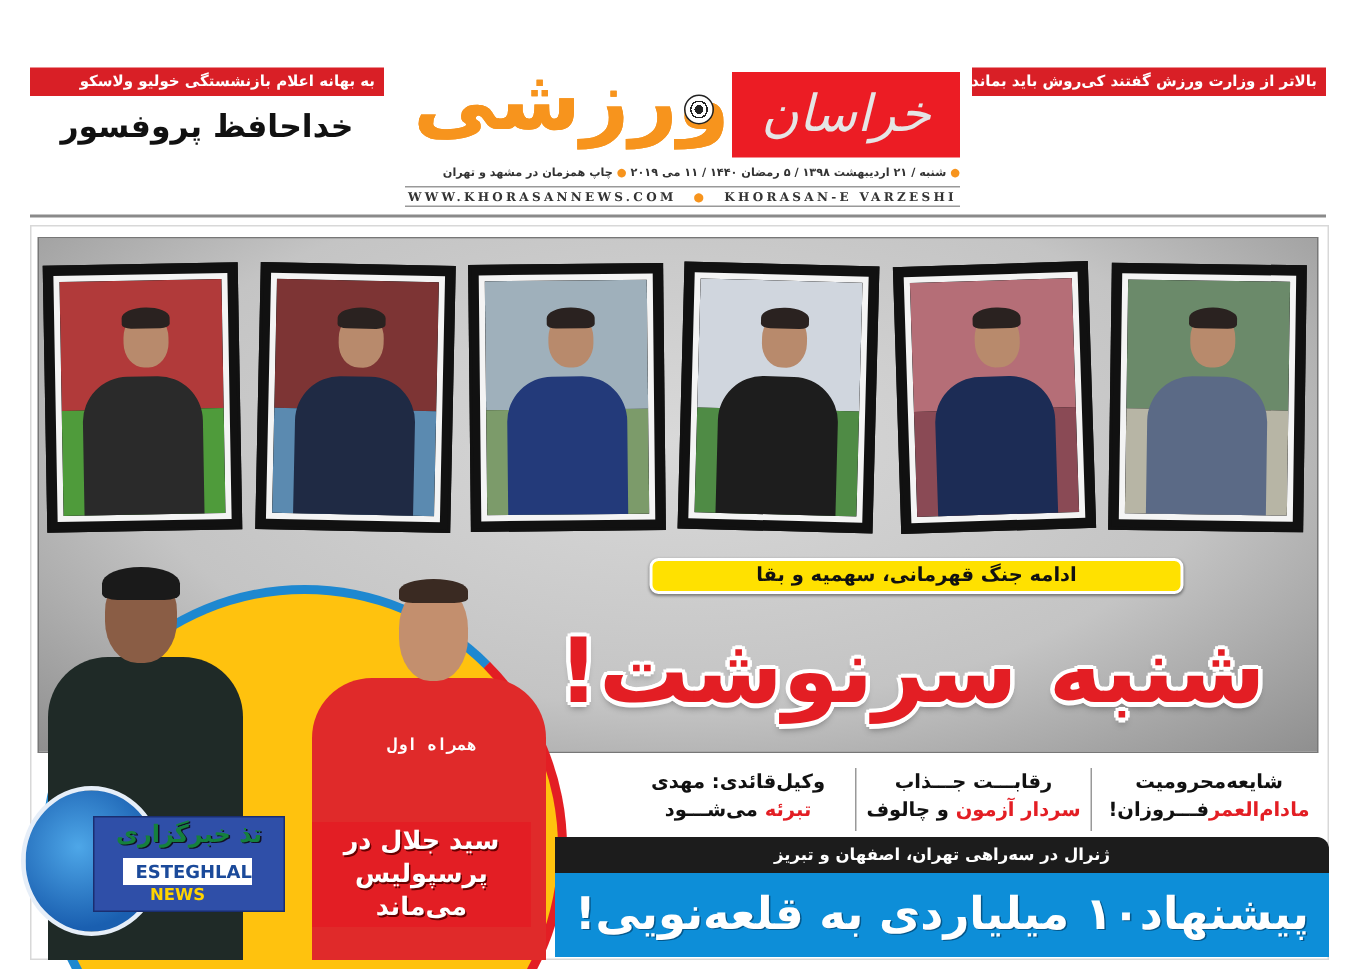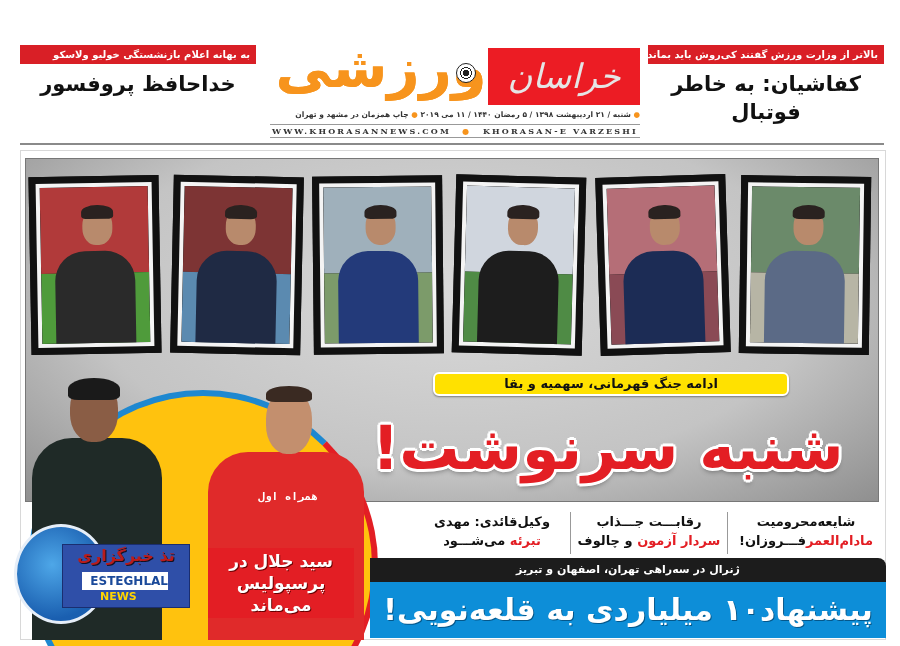--- a/index.html
+++ b/index.html
@@ -120,21 +120,21 @@
     position: absolute; left: 14px; top: 524px; width: 170px; height: 100px;
   }
   .watermark .globe {
     position: absolute; left: 0; top: 0; width: 94px; height: 100px; border-radius: 50%;
     background: radial-gradient(circle at 40% 40%, #4ea7e8, #1a5fb0 70%); border: 3px solid #e6eef8;
   }
   .watermark .band {
     position: absolute; left: 48px; top: 20px; width: 128px; height: 64px; background: #2f4fa8;
     border: 1px solid #1a2e70;
   }
-  .watermark .fa { position: absolute; left: 52px; top: 22px; width: 120px; text-align: center; color: #b91c1c; font-size: 16px; font-weight: bold; text-shadow: 1px 1px 0 #112; }
+  .watermark .fa { position: absolute; left: 52px; top: 22px; width: 120px; text-align: center; color: #15803d; font-size: 16px; font-weight: bold; text-shadow: 1px 1px 0 #112; }
   .watermark .en {
     position: absolute; left: 68px; top: 48px; width: 86px; height: 18px; background: #fff;
     color: #1b4a9a; font-size: 12px; font-weight: bold; line-height: 18px; text-align: right; direction: ltr;
   }
   .watermark .news {
     position: absolute; left: 86px; top: 66px; color: #ffd400; font-size: 11px; font-weight: bold; direction: ltr;
   }
 
   
   .subs { position: absolute; left: 414px; top: 512px; width: 470px; height: 42px; display: flex; }
@@ -181,21 +181,20 @@
 </div>
 <div class="urlline">
   <span>WWW.KHORASANNEWS.COM</span>
   <span class="dot">●</span>
   <span>KHORASAN-E VARZESHI</span>
 </div>
 
 <div class="side-block side-right">
   <div class="kicker">بالاتر از وزارت ورزش گفتند کی‌روش باید بماند</div>
   <div class="side-title">
-    <div>کفاشیان: به خاطر فوتبال</div>
   </div>
 </div>
 
 <div class="rule"></div>
 
 <div class="panel-frame"></div>
 <div class="panel-bg"></div>
 
 <div id="photos">
     <div class="photo" style="left: 30px; transform: rotate(-1deg);">

